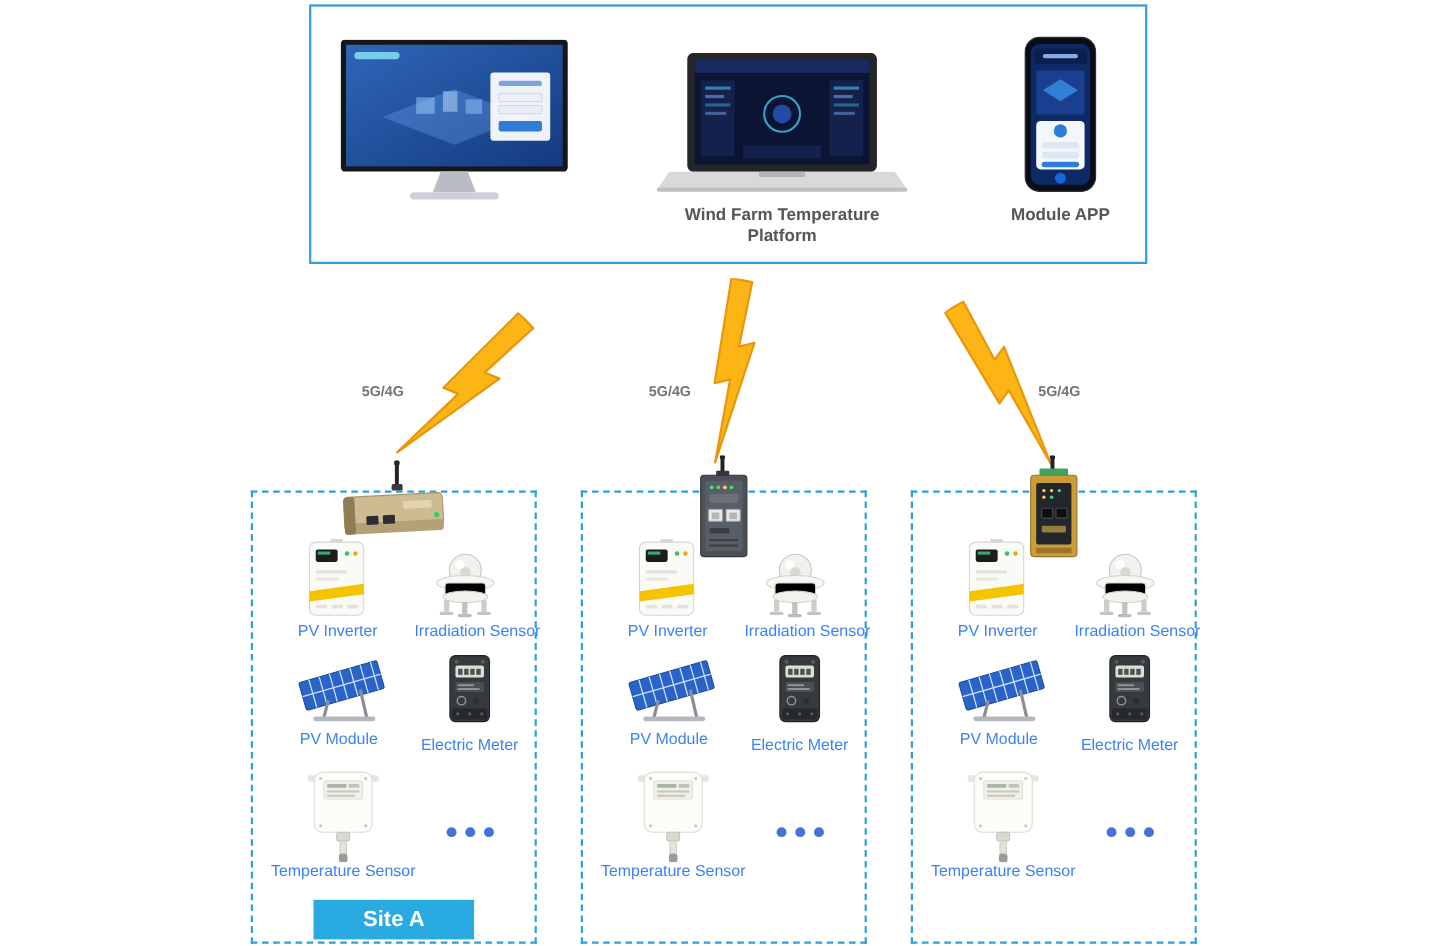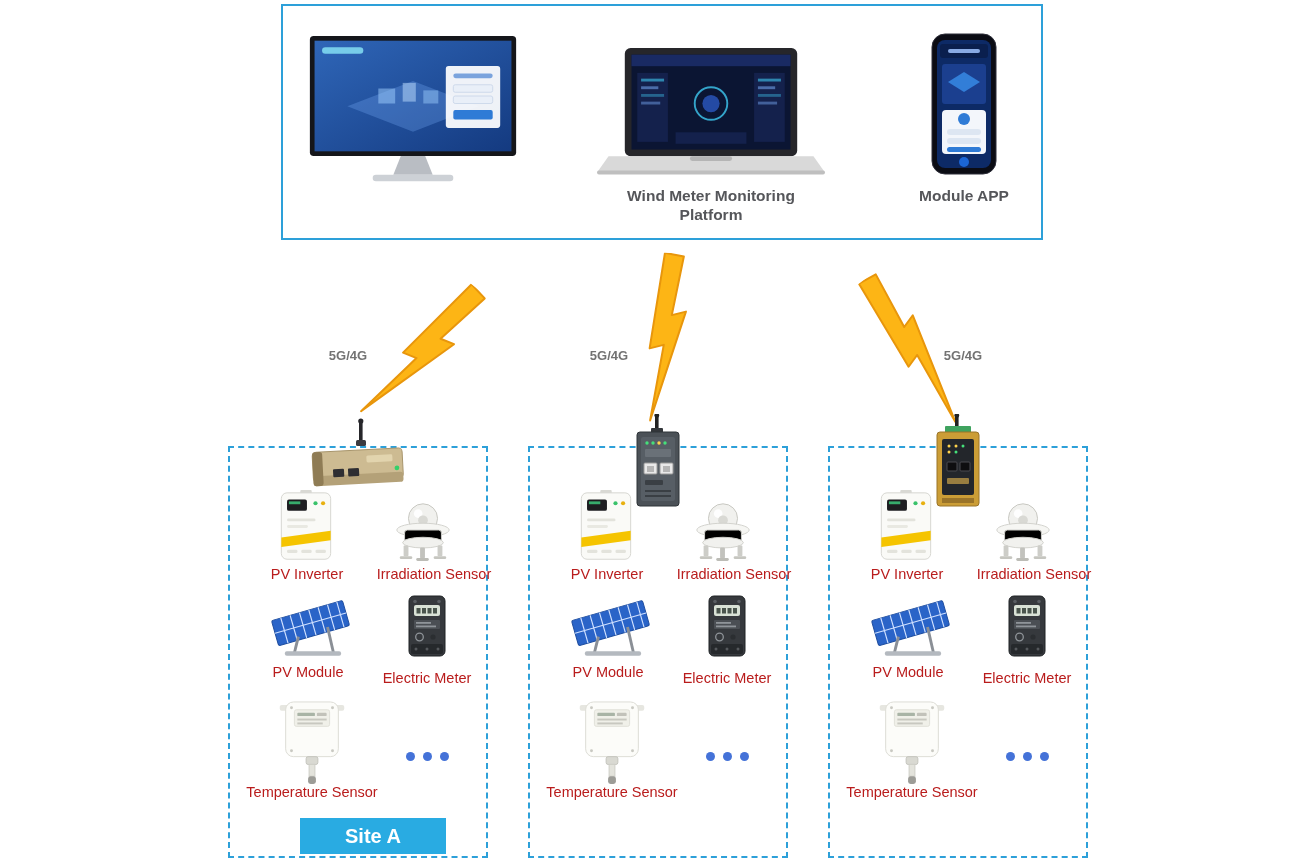--- a/index.html
+++ b/index.html
@@ -17,31 +17,31 @@
   .bolt { position:absolute; width:60px; height:170px; }
   .link-label { position:absolute; width:64px; text-align:center; font-size:13px;
                 font-weight:700; color:#737373; }
 
   
   .site { position:absolute; top:446px; width:260px; height:412px; border:2px dashed #2da0d9; }
   .gw { position:absolute; }
   .gw-pos-a { left:calc(50% - 55px); top:-30px; }
   .gw-pos-v { left:calc(50% - 35px); top:-34px; }
   .dev { position:absolute; }
-  .dlabel { position:absolute; text-align:center; color:#b91c1c; font-size:14.5px; }
+  .dlabel { position:absolute; text-align:center; color:#3b82f6; font-size:14.5px; }
   .d-inv { left:45px; top:42px; }   .l-inv { left:16px;  top:118px; width:122px; }
   .d-irr { left:148px; top:50px; }  .l-irr { left:134px; top:118px; width:140px; }
   .d-pv  { left:36px;  top:146px; } .l-pv  { left:18px;  top:216px; width:120px; }
   .d-met { left:172px; top:146px; } .l-met { left:137px; top:222px; width:120px; }
   .d-tmp { left:45px;  top:252px; } .l-tmp { left:2px;   top:336px; width:160px; }
   .dots { position:absolute; left:176px; top:304px; display:flex; gap:8px; }
   .dot { width:9px; height:9px; border-radius:50%; background:#4472d8; }
   .site-badge { position:absolute; left:50%; transform:translateX(-50%); bottom:2px;
                 width:146px; height:36px; background:#29abe2; color:#fff; font-size:20px;
-                font-weight:700; display:flex; align-items:center; justify-content:center;margin-left:15px; }
+                font-weight:700; display:flex; align-items:center; justify-content:center; }
 </style>
 </head>
 <body>
 
 <svg width="0" height="0" style="position:absolute" aria-hidden="true">
 <defs>
   <linearGradient id="scrGrad" x1="0" y1="0" x2="1" y2="1">
     <stop offset="0" stop-color="#2f66b8"></stop>
         <stop offset="1" stop-color="#143a80"></stop>
   </linearGradient>
@@ -239,21 +239,21 @@
 <div class="canvas">
 
   <div class="top-box">
     <svg class="pfsvg" style="left:22px; top:30px;" width="216" height="150">
         <use href="#sym-monitor"></use>
       </svg>
 
     <svg class="pfsvg" style="left:308px; top:42px;" width="240" height="136">
         <use href="#sym-laptop"></use>
       </svg>
-    <div class="plabel" style="left:328px; top:180px; width:200px;">Wind Meter Monitoring Platform</div>
+    <div class="plabel" style="left:328px; top:180px; width:200px;">Wind Farm Temperature Platform</div>
 
     <svg class="pfsvg" style="left:643px; top:26px;" width="76" height="146">
         <use href="#sym-phone"></use>
       </svg>
     <div class="plabel" style="left:611px; top:180px; width:140px;">Module APP</div>
   </div>
 
   <svg class="bolt" style="left:394px; top:270px; transform:rotate(38deg);">
       <use href="#sym-bolt"></use>
     </svg>

